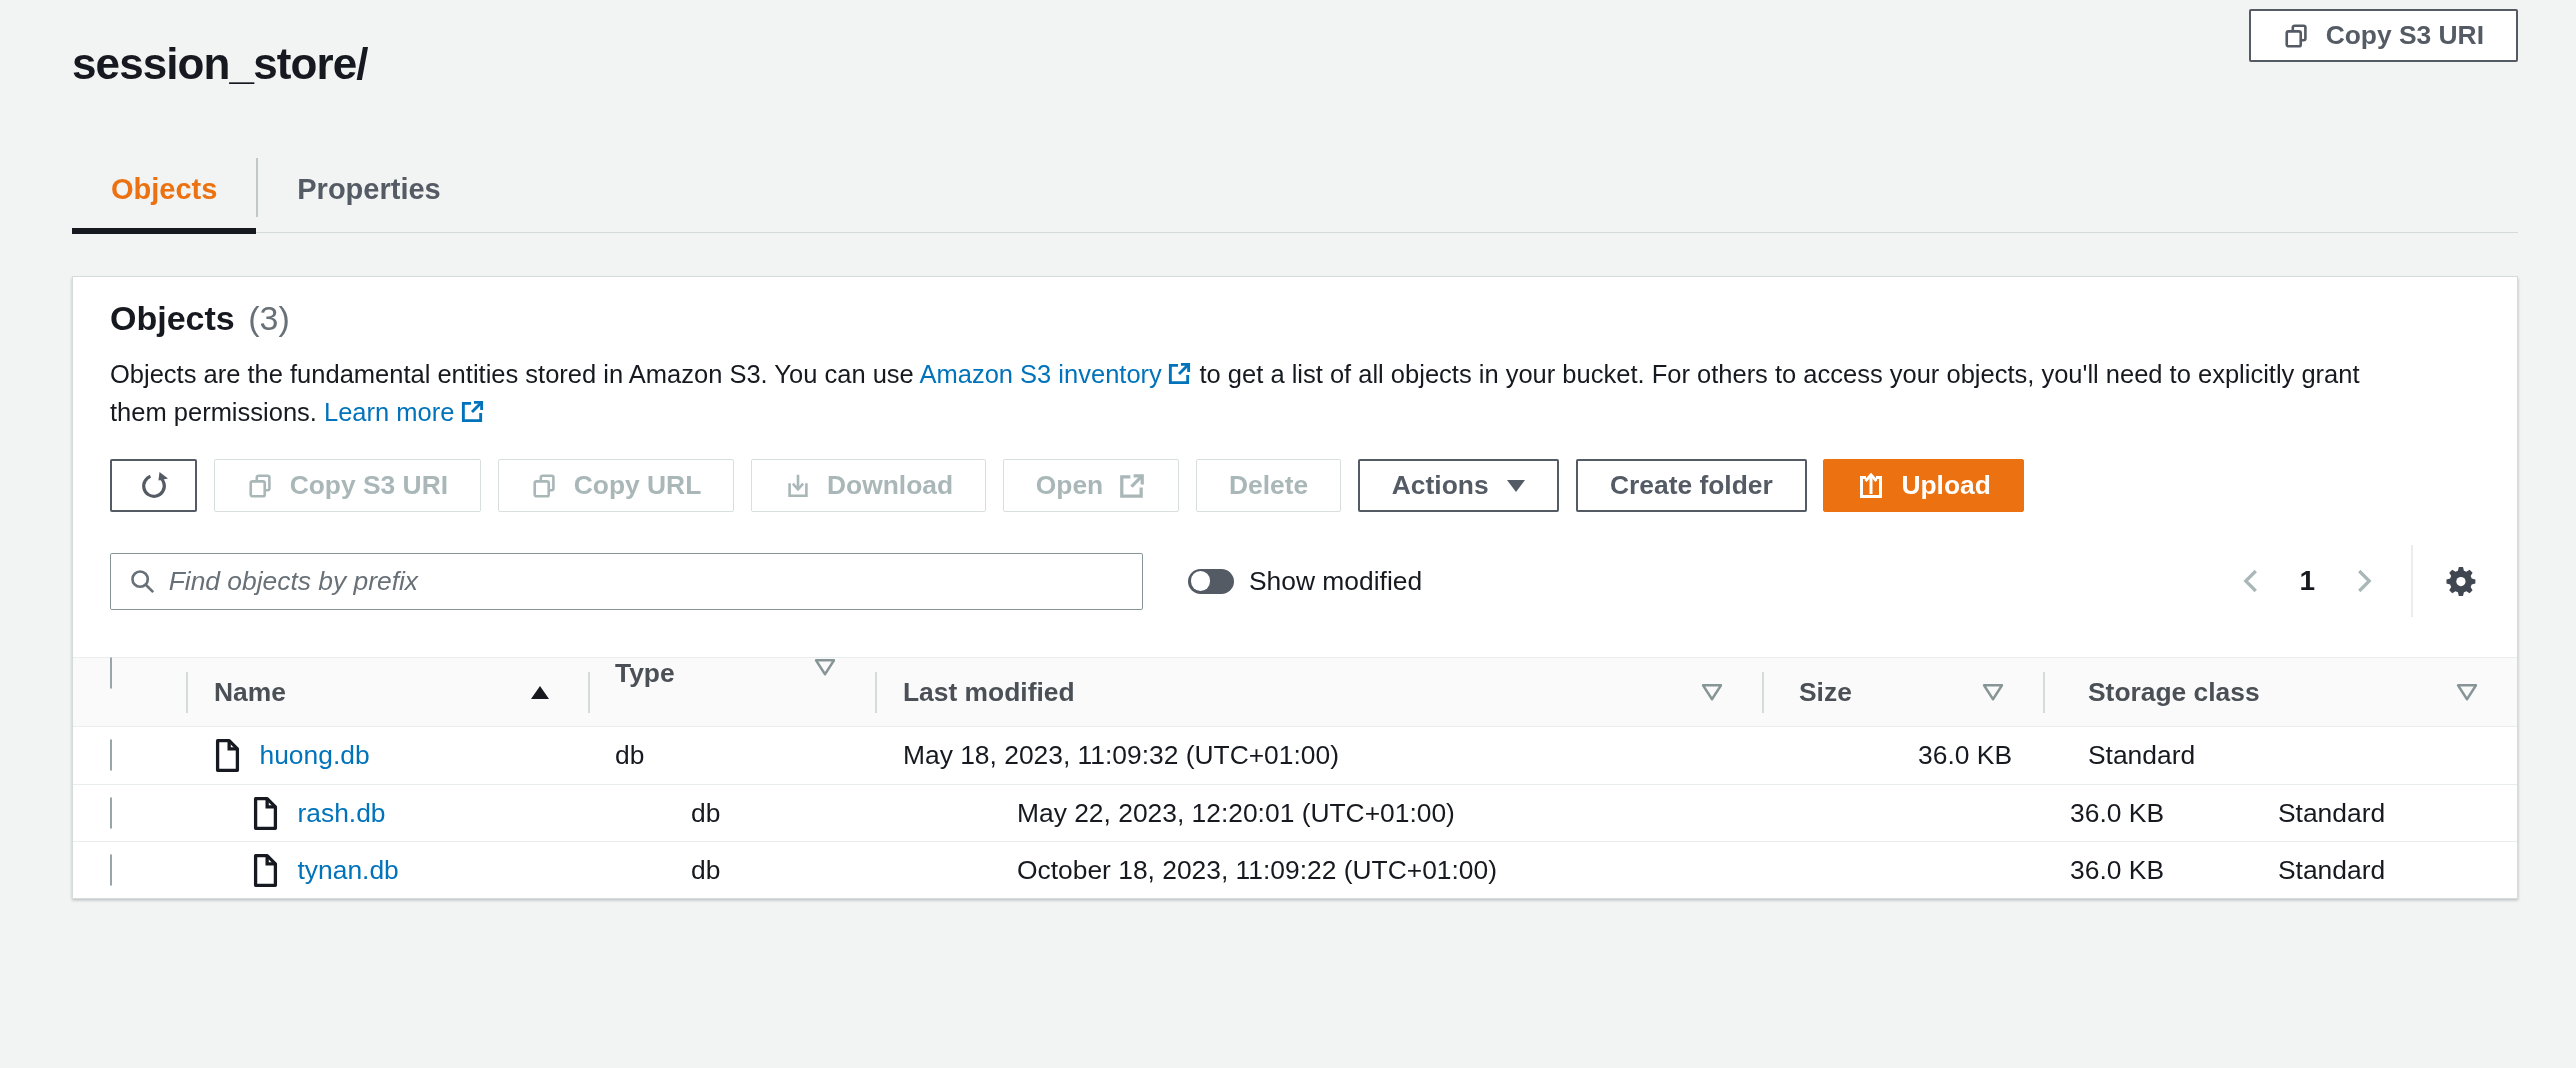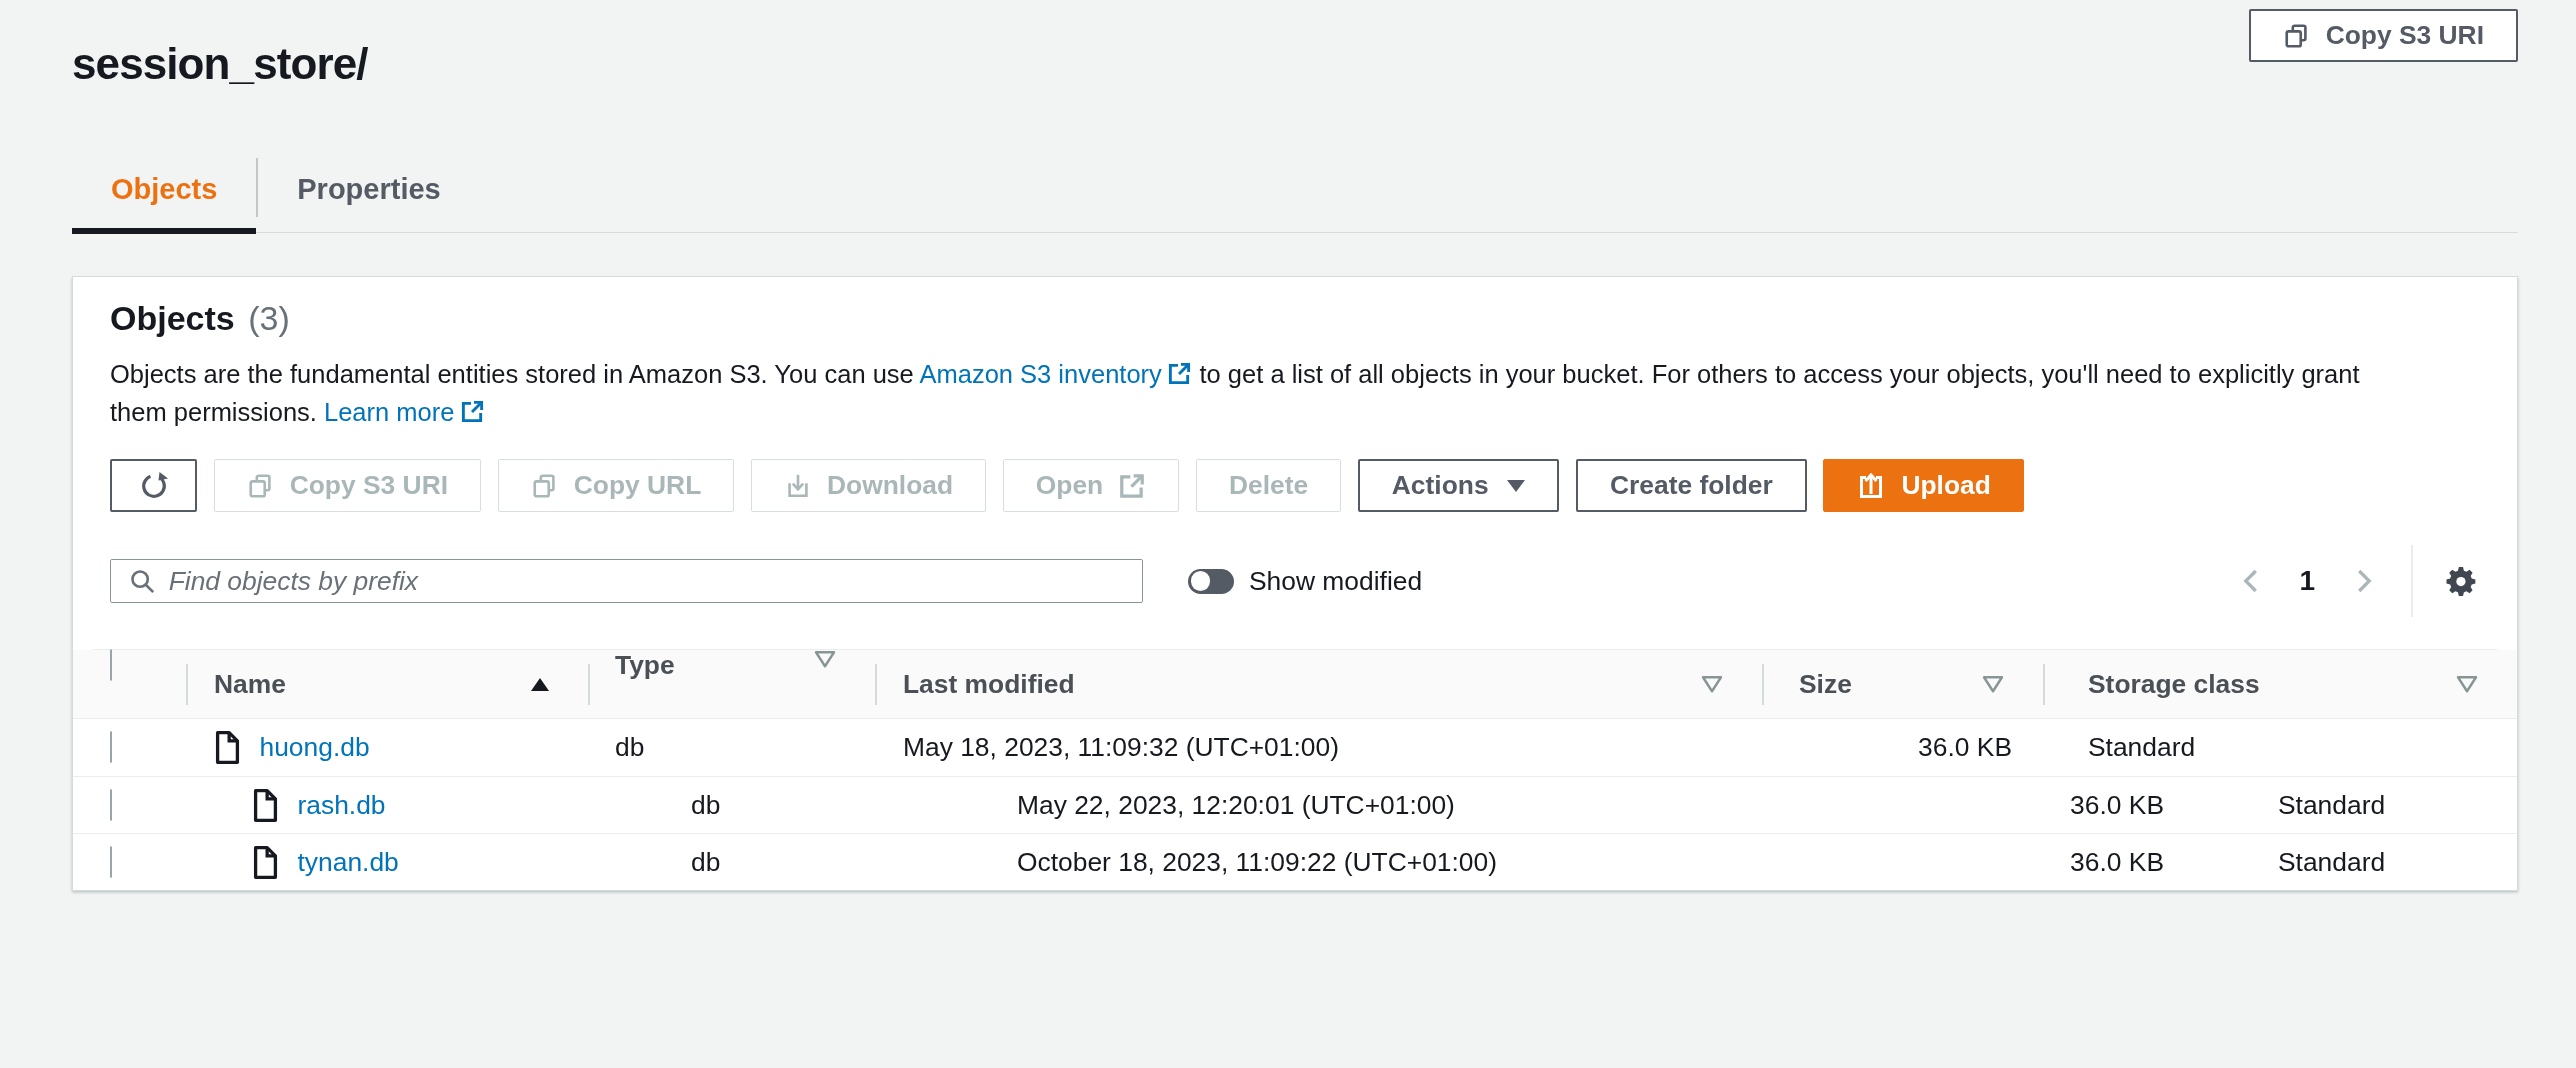--- a/index.html
+++ b/index.html
@@ -33,33 +33,33 @@
   .panel-count { font-size:34px; font-weight:400; color:#687078; margin-left:9.3px; }
   .desc { margin-top:16.7px; font-size:25.5px; line-height:38px; color:#16191f; max-width:2290px; }
   .desc a { color:#0073bb; text-decoration:none; cursor:pointer; white-space:nowrap; }
   .ext { display:inline-block; vertical-align:-2.8px; margin-left:5.6px; }
   
   .toolbar { margin-top:28px; display:flex; gap:16.7px; align-items:center; }
   .caret-down { width:0; height:0; border-left:9.3px solid transparent; border-right:9.3px solid transparent;
                 border-top:12px solid #545b64; margin-left:3.7px; }
   
   .search-row { margin-top:33px; display:flex; align-items:center; }
-  .search-box { width:1033px; height:44px; background:#fff; border:1.9px solid #879596; border-radius:1.9px;
+  .search-box { width:1033px; height:57px; background:#fff; border:1.9px solid #879596; border-radius:1.9px;
                 display:flex; align-items:center; padding:0 16.7px; gap:13px; }
   .search-box input { border:none; outline:none; flex:1; font-size:26.4px; font-family:"Liberation Sans",sans-serif; color:#16191f; }
   .search-box input::placeholder { font-style:italic; color:#687078; }
   .toggle { margin-left:45px; width:46px; height:25px; border-radius:13px; background:#545b64; position:relative; cursor:pointer; flex:none; }
   .toggle .knob { position:absolute; left:2.8px; top:2.8px; width:19.5px; height:19.5px; border-radius:50%; background:#fff; }
   .toggle-label { margin-left:15px; font-size:26.4px; color:#16191f; }
   .right-cluster { margin-left:auto; display:flex; align-items:center; }
   .pg-chevron { color:#aab7b8; display:flex; align-items:center; cursor:default; }
   .pg-num { font-size:28px; font-weight:700; color:#16191f; margin:0 33px; }
   .v-divider { width:1.9px; height:72px; background:#eaeded; margin:0 30px 0 33px; }
   
-  .obj-table { margin-top:32px; border-top:1.9px solid #eaeded;border-radius:24px; }
+  .obj-table { margin-top:40px; border-top:1.9px solid #eaeded; }
   .trow { display:flex; align-items:center; }
   .thead { height:69px; background:#fafafa; border-bottom:1.9px solid #eaeded; font-weight:700; color:#4a5056; font-size:26.4px; }
   .tdata { height:57px; font-size:26.4px; color:#16191f; }
   .tdata + .tdata { border-top:1.9px solid #eaeded;gap:38px; }
   .col-check { width:113px; padding-left:37px; flex:none; }
   .col-name  { width:402px; padding-left:28px; flex:none; display:flex; align-items:center; }
   .col-type  { width:287px; padding-left:27px; flex:none; display:flex; align-items:flex-start; }
   .col-mod   { width:887px; padding-left:28px; flex:none; display:flex; align-items:center; }
   .col-size  { width:281px; padding-left:37px; flex:none; display:flex; align-items:center; }
   .col-class { flex:1; padding-left:45px; display:flex; align-items:center; }

